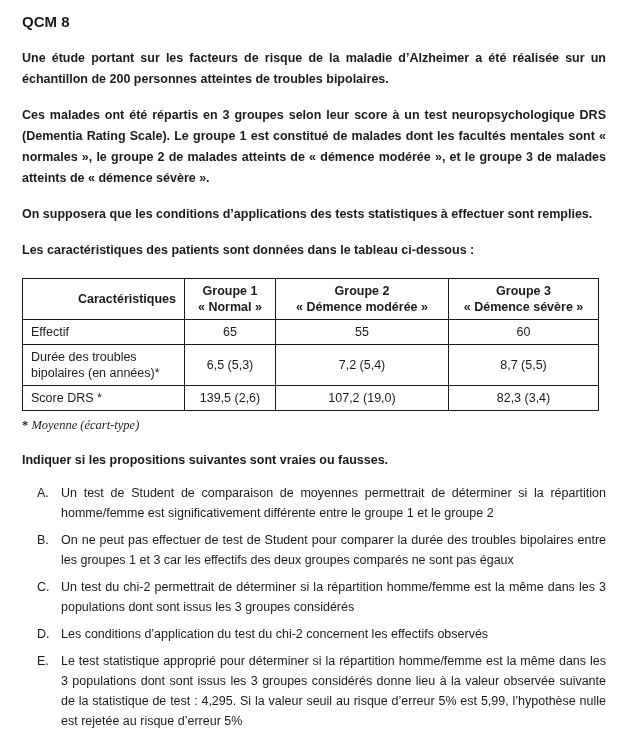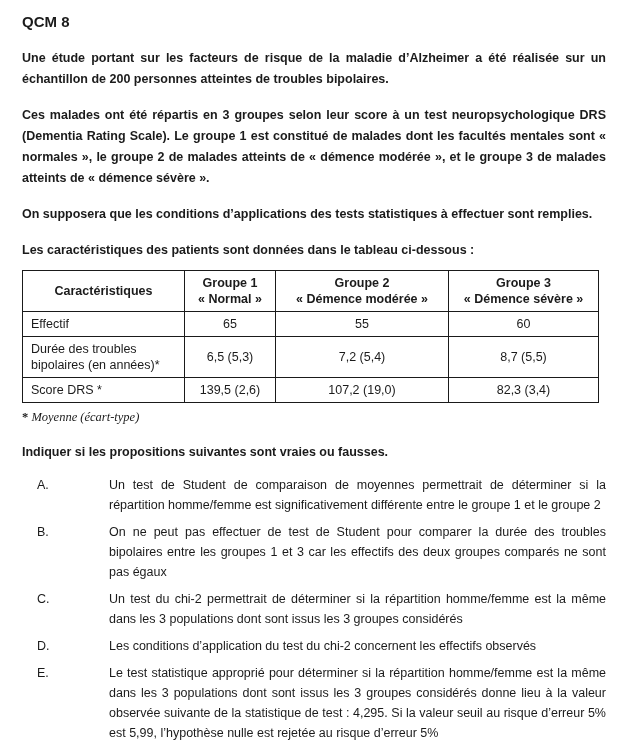--- a/index.html
+++ b/index.html
@@ -22,42 +22,42 @@
     font-size: 15px;
     margin: 0 0 18px 0;
   }
   p.para {
     font-weight: bold;
     text-align: justify;
     line-height: 21px;
     margin: 0 0 15px 0;
   }
   p.para-last {
-    margin-bottom: 9px;
+    margin-bottom: 17px;
   }
   table.patients {
     border-collapse: collapse;
     table-layout: fixed;
     width: 576px;
     margin: 0 0 0 0;
   }
   table.patients th,
   table.patients td {
     border: 1.6px solid #1a1a1a;
     padding: 4px 8px;
     line-height: 16px;
     font-size: 12.5px;
     vertical-align: middle;
   }
   table.patients th {
     font-weight: bold;
     text-align: center;
   }
   table.patients th.col-label {
-    text-align: center;
+    text-align: right;
   }
   table.patients td {
     text-align: center;
     font-weight: normal;
   }
   table.patients td.row-label {
     text-align: left;
   }
   .hdr-line { display: block; }
   .footnote {
@@ -81,21 +81,20 @@
     flex: 0 0 24px;
     padding-left: 15px;
     box-sizing: content-box;
     line-height: 20px;
   }
   .prop-text {
     flex: 1;
     display: block;
     text-align: justify;
     line-height: 20px;
-    margin-left: 48px;
   }
 </style>
 </head>
 <body>
 
 <h1 class="doc-title">QCM 8</h1>
 
 <p class="para">Une étude portant sur les facteurs de risque de la maladie d’Alzheimer a été réalisée sur un échantillon de 200 personnes atteintes de troubles bipolaires.</p>
 <p class="para">Ces malades ont été répartis en 3 groupes selon leur score à un test neuropsychologique DRS (Dementia Rating Scale). Le groupe 1 est constitué de malades dont les facultés mentales sont « normales », le groupe 2 de malades atteints de « démence modérée », et le groupe 3 de malades atteints de « démence sévère ».</p>
 <p class="para">On supposera que les conditions d’applications des tests statistiques à effectuer sont remplies.</p>

